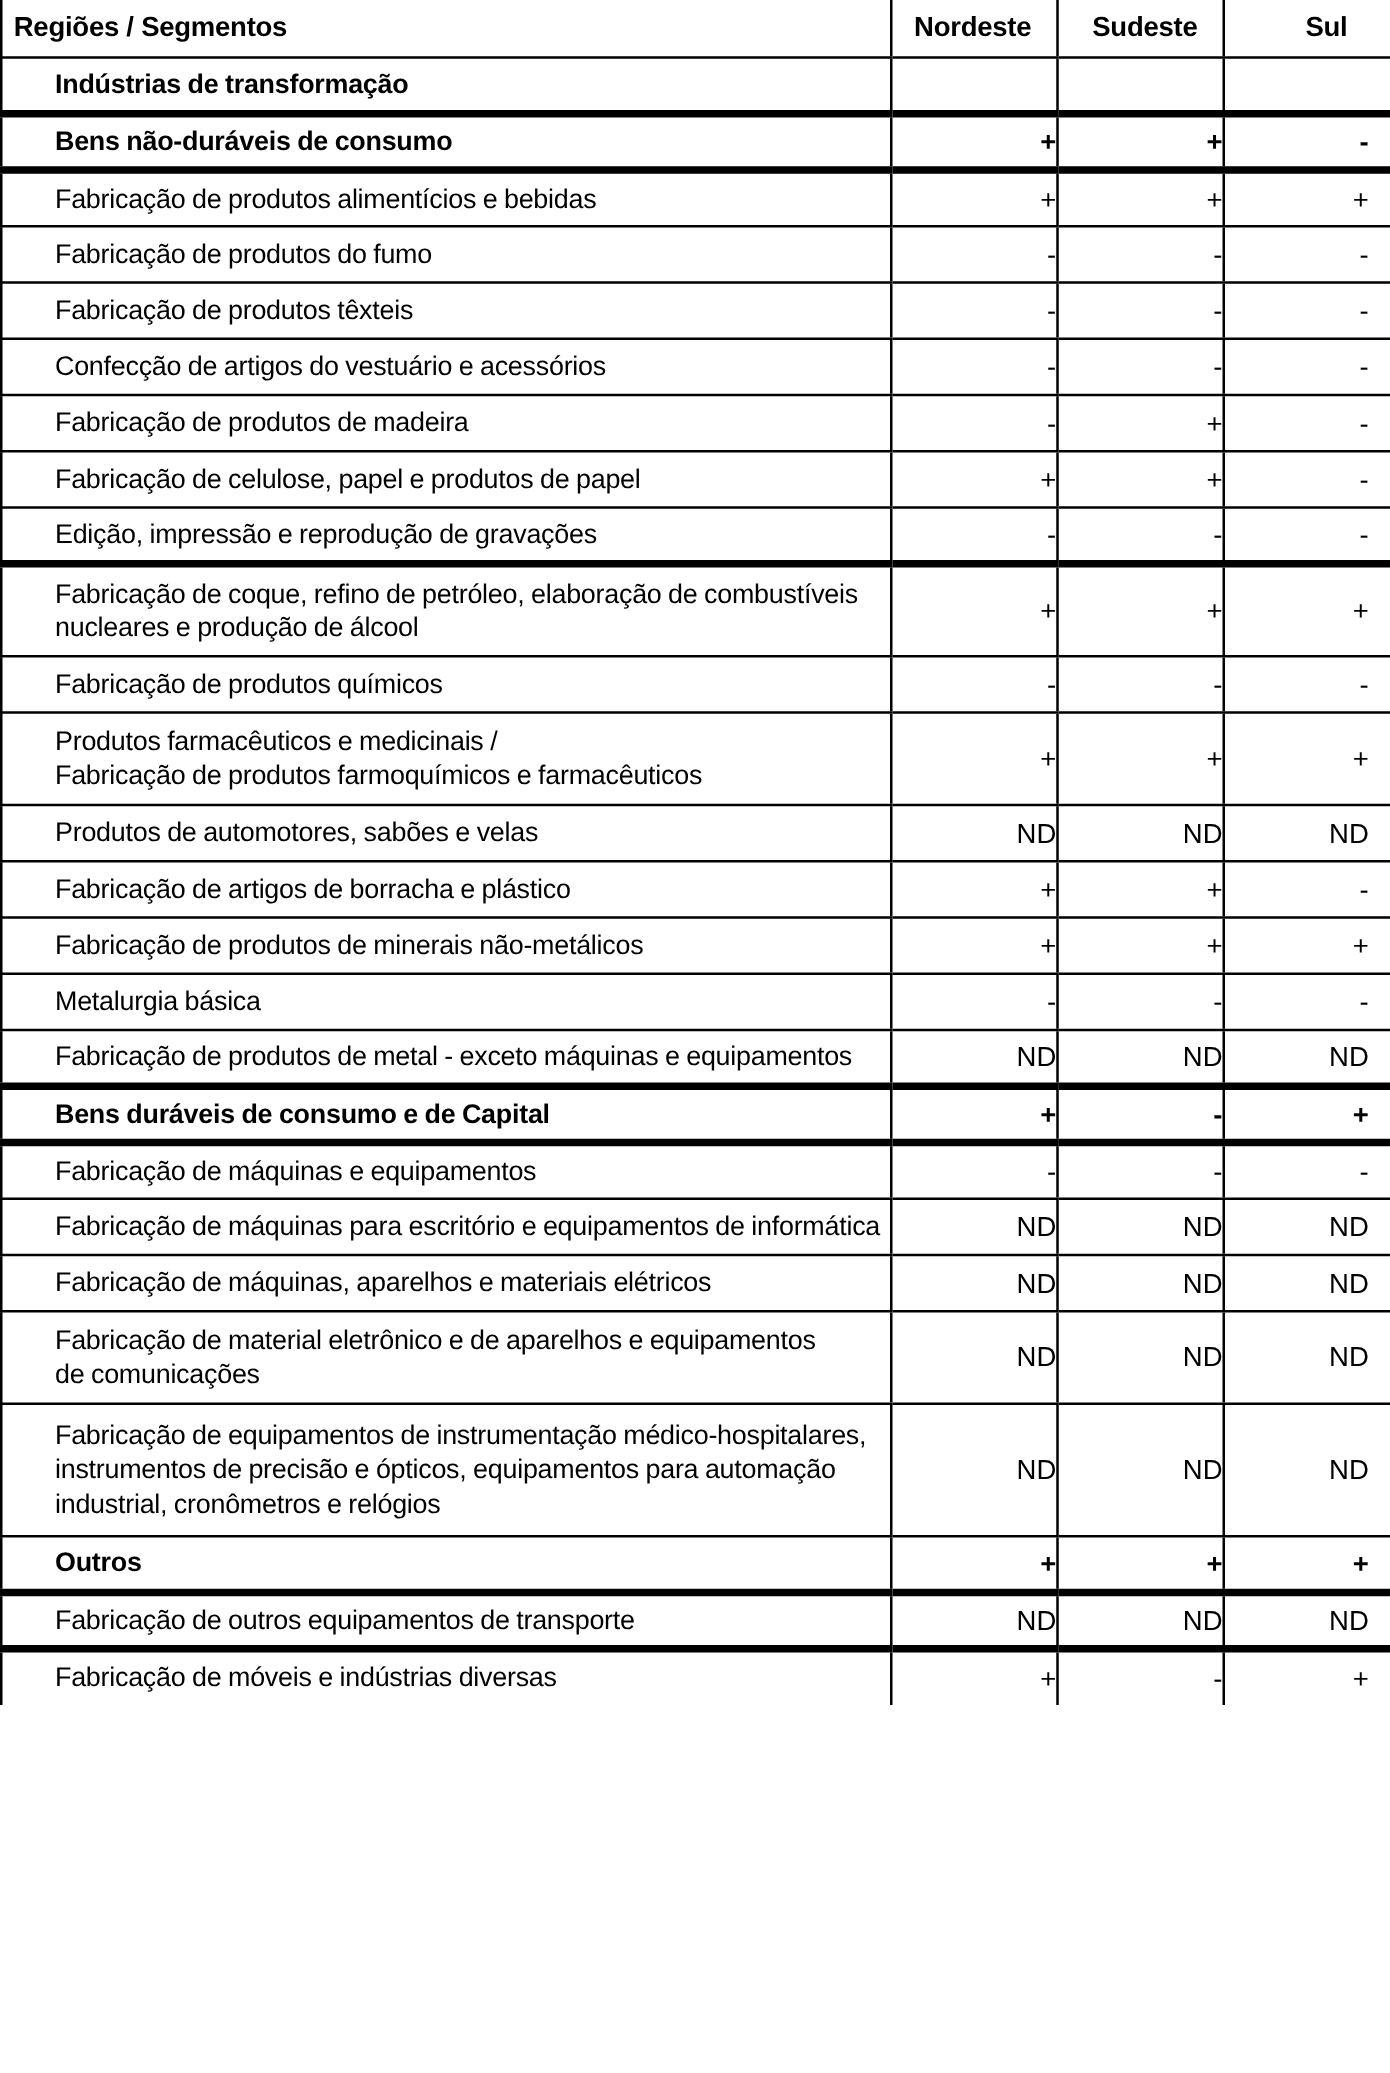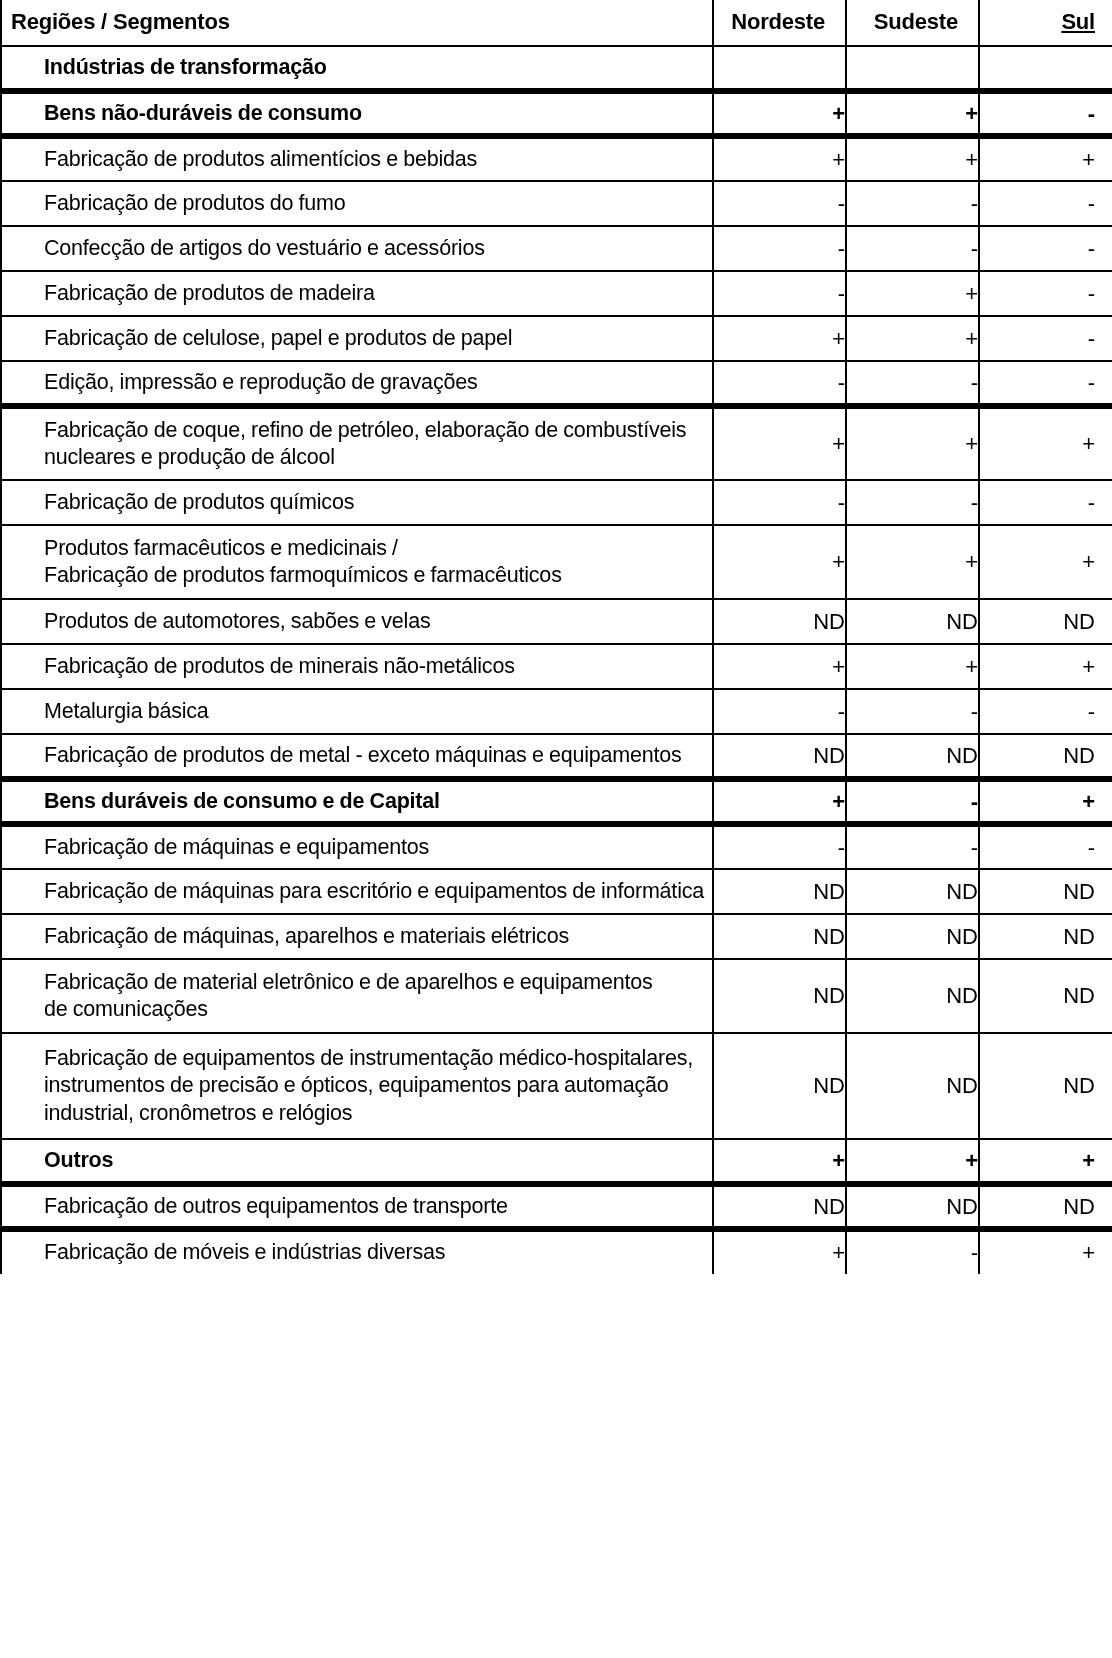--- a/index.html
+++ b/index.html
@@ -74,21 +74,21 @@
     letter-spacing: -0.2px;
   }
   thead th.hlabel {
     text-align: left;
     padding: 8px 10px 9px 9px;
   }
   thead th.hval {
     text-align: right;
     padding: 8px 20px 9px 6px;
   }
-  thead th.hval.sul { padding-right: 18px; text-decoration: underline; }
+  thead th.hval.sul { padding-right: 35px; }
 
   
   tr.section > td {
     font-weight: bold;
     border-bottom-width: 6px;
   }
   tr.section-top > td { border-top: 0; }
 
   
   tr.thickbottom > td { border-bottom-width: 6px; }
@@ -147,20 +147,28 @@
         <tr class="r1">
           <td class="lbl">
             <span class="ln">Fabricação de produtos do fumo</span>
           </td>
           <td class="val">-</td>
           <td class="val">-</td>
           <td class="val sul">-</td>
         </tr>
         <tr class="r1">
           <td class="lbl">
+            <span class="ln">Fabricação de produtos têxteis</span>
+          </td>
+          <td class="val">-</td>
+          <td class="val">-</td>
+          <td class="val sul">-</td>
+        </tr>
+        <tr class="r1">
+          <td class="lbl">
             <span class="ln">Confecção de artigos do vestuário e acessórios</span>
           </td>
           <td class="val">-</td>
           <td class="val">-</td>
           <td class="val sul">-</td>
         </tr>
         <tr class="r1">
           <td class="lbl">
             <span class="ln">Fabricação de produtos de madeira</span>
           </td>
@@ -210,20 +218,28 @@
           <td class="val">+</td>
           <td class="val sul">+</td>
         </tr>
         <tr class="r1">
           <td class="lbl">
             <span class="ln">Produtos de automotores, sabões e velas</span>
           </td>
           <td class="val">ND</td>
           <td class="val">ND</td>
           <td class="val sul">ND</td>
+        </tr>
+        <tr class="r1">
+          <td class="lbl">
+            <span class="ln">Fabricação de artigos de borracha e plástico</span>
+          </td>
+          <td class="val">+</td>
+          <td class="val">+</td>
+          <td class="val sul">-</td>
         </tr>
         <tr class="r1">
           <td class="lbl">
             <span class="ln">Fabricação de produtos de minerais não-metálicos</span>
           </td>
           <td class="val">+</td>
           <td class="val">+</td>
           <td class="val sul">+</td>
         </tr>
         <tr class="r1">

